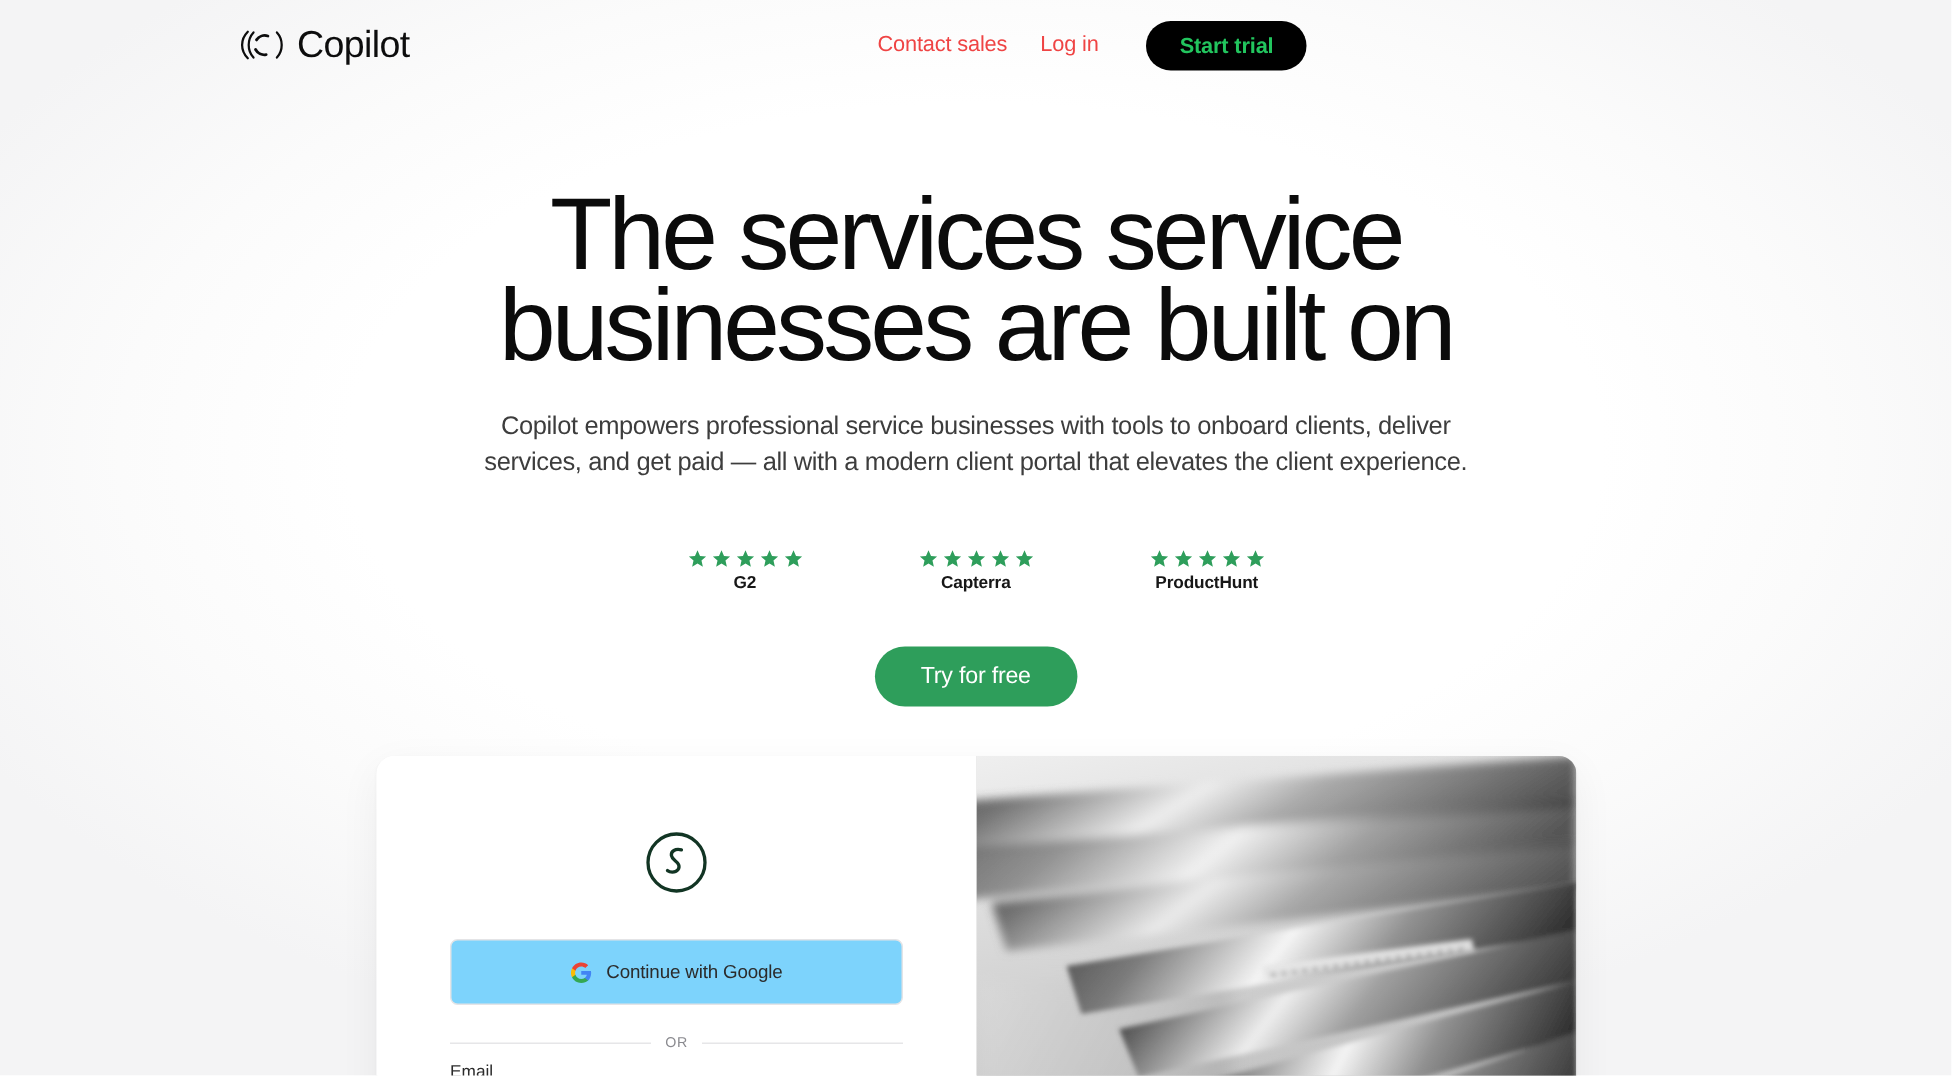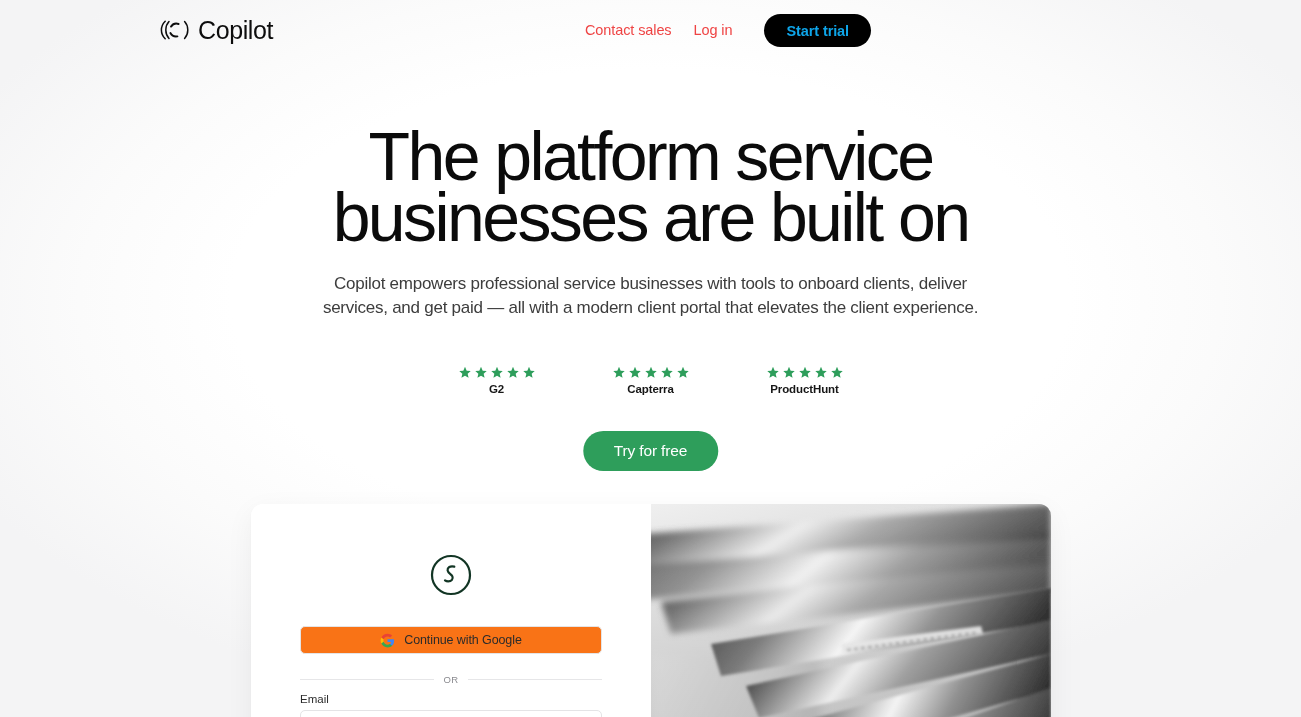--- a/index.html
+++ b/index.html
@@ -89,21 +89,21 @@
     color: #ef4444;
     text-decoration: none;
     letter-spacing: -0.1px;
     white-space: nowrap;
     padding: 0 11px;
     line-height: 33px;
   }
   .btn-start {
     margin-left: 21px;
     background: #000000;
-    color: #0ea5e9;
+    color: #22c55e;
     border: none;
     border-radius: 999px;
     font-size: 14.5px;
     font-weight: 600;
     letter-spacing: -0.1px;
     padding: 0 22px;
     height: 33px;
     cursor: pointer;
     font-family: inherit;
     white-space: nowrap;
@@ -198,24 +198,24 @@
     padding: 30px 49px 0 49px;
     display: flex;
     flex-direction: column;
     align-items: center;
   }
 
   .app-logo { margin-top: 20px; margin-bottom: 30px; }
 
   .google-btn {
     width: 302px;
-    height: 28px;
+    height: 44px;
     border: 1px solid #e4e4e6;
     border-radius: 5px;
-    background: #f97316;
+    background: #7dd3fc;
     display: flex;
     align-items: center;
     justify-content: center;
     gap: 9px;
     cursor: pointer;
     font-family: inherit;
   }
   .google-btn span {
     font-size: 12.5px;
     color: #2b2b2b;
@@ -290,21 +290,21 @@
       <a class="hdr-link" href="#">Contact sales</a>
       <a class="hdr-link" href="#">Log in</a>
       <button class="btn-start">Start trial</button>
     </div>
 
   </header>
 
   <section class="hero">
 
     <h1 class="hero-title">
-      <span>The platform service</span><br>
+      <span>The services service</span><br>
       <span>businesses are built on</span>
     </h1>
 
     <p class="hero-sub">Copilot empowers professional service businesses with tools to onboard clients, deliver services, and get paid — all with a modern client portal that elevates the client experience.</p>
 
     <div class="ratings">
 
       <div class="rating">
         <div class="stars">
           <svg class="star" viewBox="0 0 24 24">

